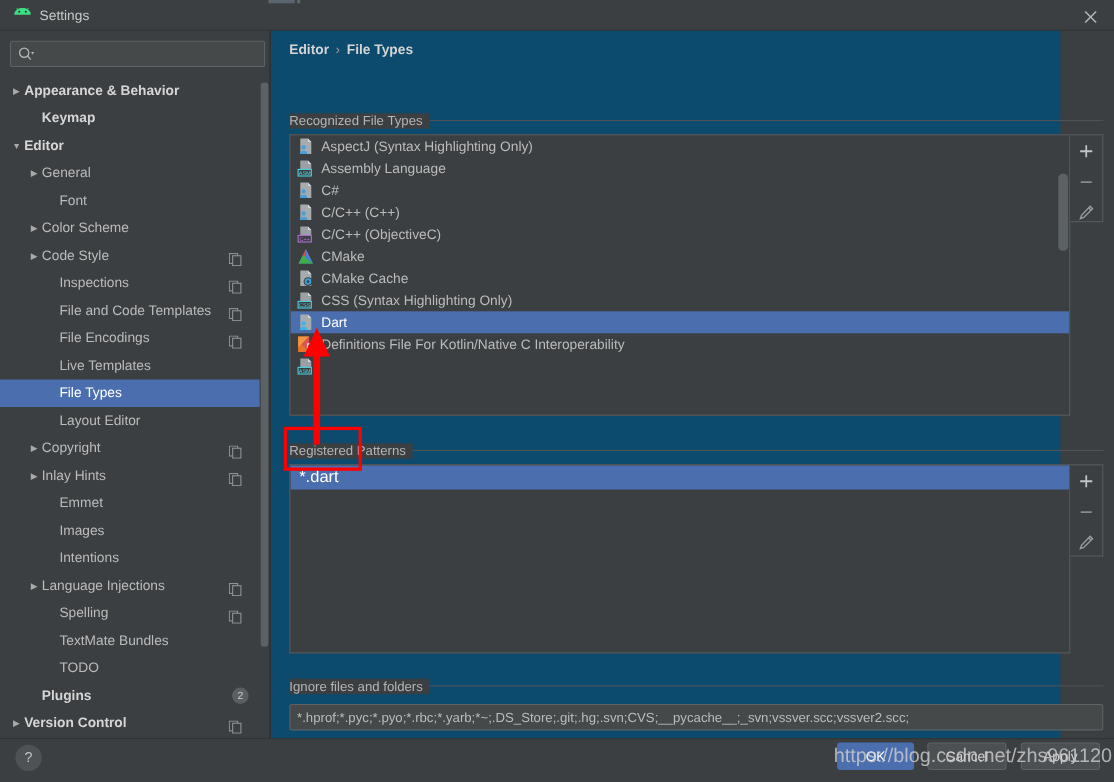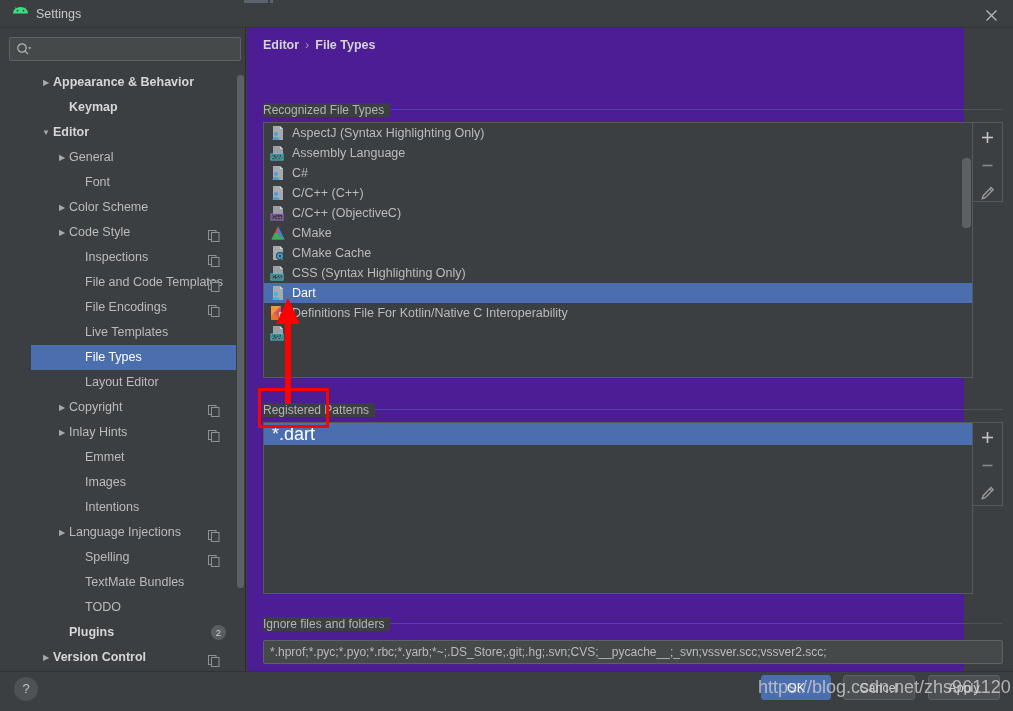--- a/index.html
+++ b/index.html
@@ -68,21 +68,20 @@
   .search-input {
     position: absolute; left: 26px; top: 0; width: 200px; height: 22px;
     background: transparent; border: none; outline: none;
     color: #bbbbbb; font-size: 12.5px;
     font-family: "Liberation Sans", sans-serif;
   }
 
   .tree {
     position: absolute; left: 0; top: 42px; width: 238px; height: 601px;
     overflow: hidden;
-    padding-left: 31px;
   }
   .tree-row {
     position: relative;
     height: 25px; line-height: 25px;
     padding-left: 8px;
     white-space: nowrap;
     cursor: pointer;
     color: #bbbbbb;
   }
   .tree-row.sel { background: #4b6eaf; color: #ffffff; }
@@ -108,21 +107,21 @@
   }
   .sb-thumb {
     position: absolute; left: 237px; top: 47px; width: 7px; height: 513px;
     background: #5c6164; border-radius: 3px;
     cursor: pointer;
   }
 
   
   .content {
     position: absolute; left: 247px; top: 28px; width: 717px; height: 643px;
-    background: #4c1d95;
+    background: #0c4a6e;
   }
   .breadcrumb {
     position: absolute; left: 16px; top: 10px;
     font-size: 12.5px; font-weight: bold; color: #d4d4d4;
   }
   .breadcrumb .sep { color: #9a9a9a; font-weight: normal; margin: 0 6px; }
 
   .group-label {
     position: absolute;
     font-size: 12px; color: #b4b4b4;
@@ -174,21 +173,21 @@
   
   .rp-panel {
     position: absolute; left: 16px; top: 394px; width: 710px; height: 172px;
     background: #3c3f41;
     border: 1px solid #555a5c;
     overflow: hidden;
   }
   .rp-row {
     height: 22px; line-height: 22px;
     padding-left: 8px;
-    font-size: 18px; color: #ffffff;
+    font-size: 15px; color: #ffffff;
     cursor: pointer;
   }
   .rp-row.sel { background: #4b6eaf; }
 
   
   .ignore-input {
     position: absolute; left: 16px; top: 612px; width: 740px; height: 24px;
     background: #45494a; border: 1px solid #5e6264; border-radius: 2px;
     color: #bbbbbb; font-size: 12px; padding: 0 6px;
     outline: none;

